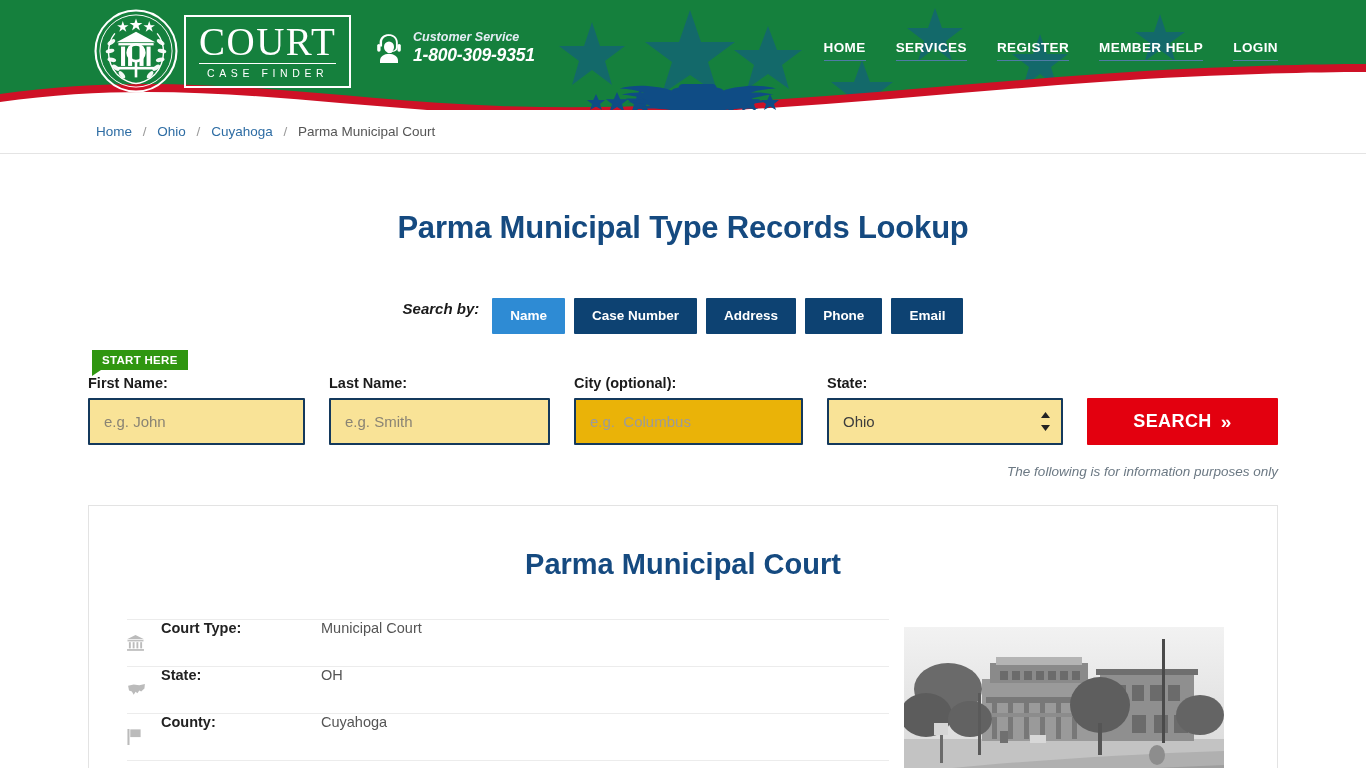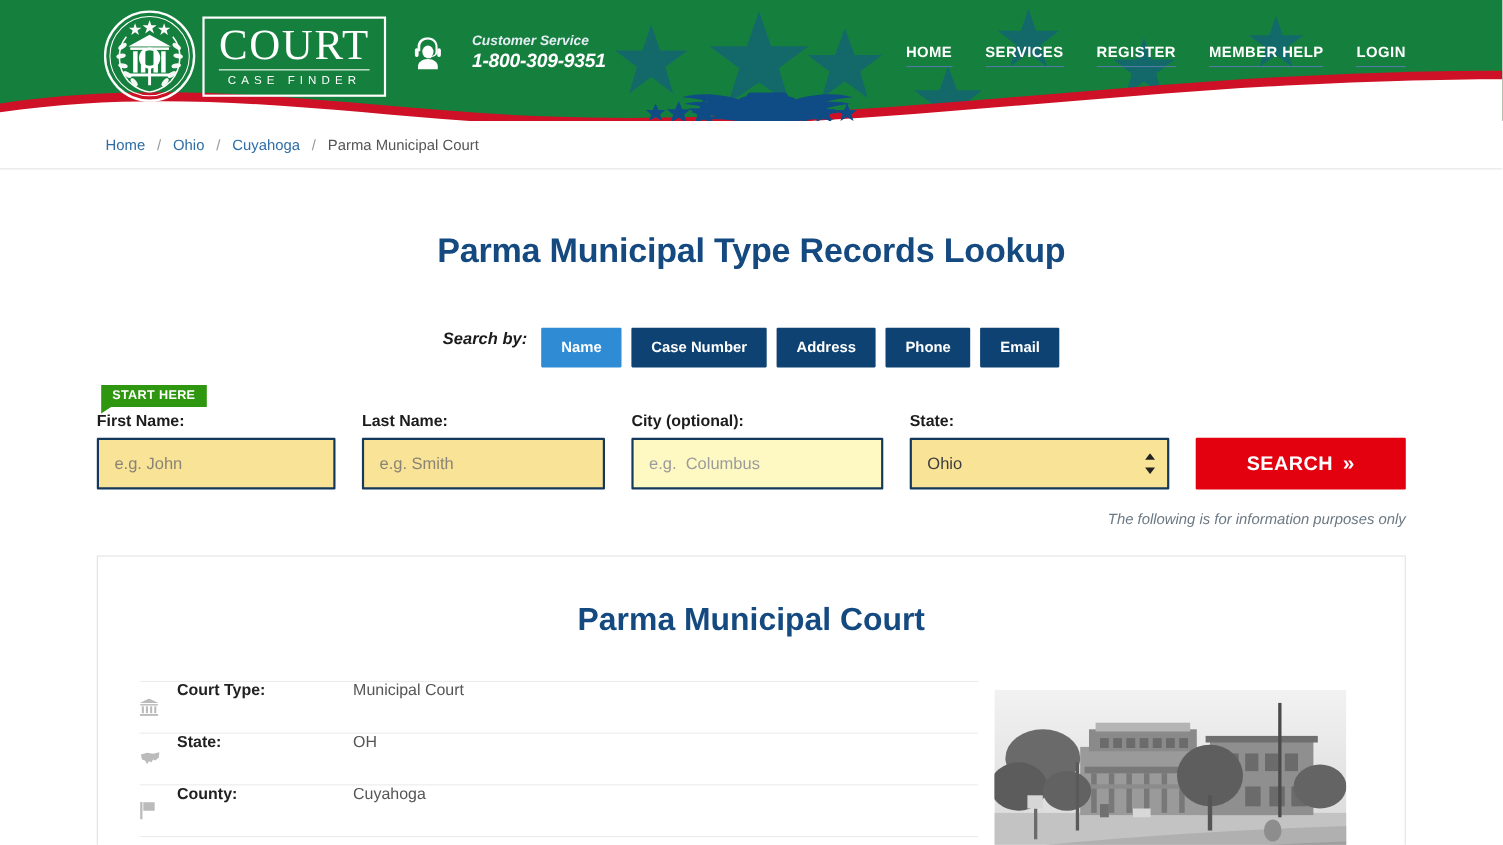--- a/index.html
+++ b/index.html
@@ -54,21 +54,21 @@
   }
   .logo-word .l2 {
     color: #fff; font-size: 10.5px; letter-spacing: 4.6px;
     margin-top: 3px; line-height: 12px;
   }
 
   
   .cs-block {
     position: absolute;
     left: 286px; top: 30px;
-    display: flex; align-items: center; gap: 25px;
+    display: flex; align-items: center; gap: 9px;
   }
   .cs-icon { width: 30px; height: 32px; display:block; }
   .cs-label {
     color: #e4ecf4; font-size: 12.5px; font-style: italic;
     font-weight: bold; line-height: 15px;
   }
   .cs-phone {
     color: #ffffff; font-size: 17.5px; font-style: italic;
     font-weight: bold; line-height: 20px; letter-spacing: -0.2px;
   }
@@ -190,21 +190,21 @@
     border: 2px solid #14395c;
     background: #f9e397;
     font-size: 15px;
     color: #3d3d3d;
     padding: 0 14px;
     font-family: "Liberation Sans", sans-serif;
     outline: none;
     border-radius: 1px;
   }
   .fld input::placeholder { color: #8a8474; }
-  .fld.white input { background: #fef9c3; }
+  .fld.white input { background: #eab308; }
   .fld.white input::placeholder { color: #9b9b9b; }
   .fld.f1 { width: 241px; }
   .fld.f2 { width: 245px; }
   .fld.f3 { width: 253px; }
   .fld.f4 { width: 260px; }
 
   .select-wrap { position: relative; }
   .select-wrap select {
     appearance: none; -webkit-appearance: none;
     padding-right: 34px;

